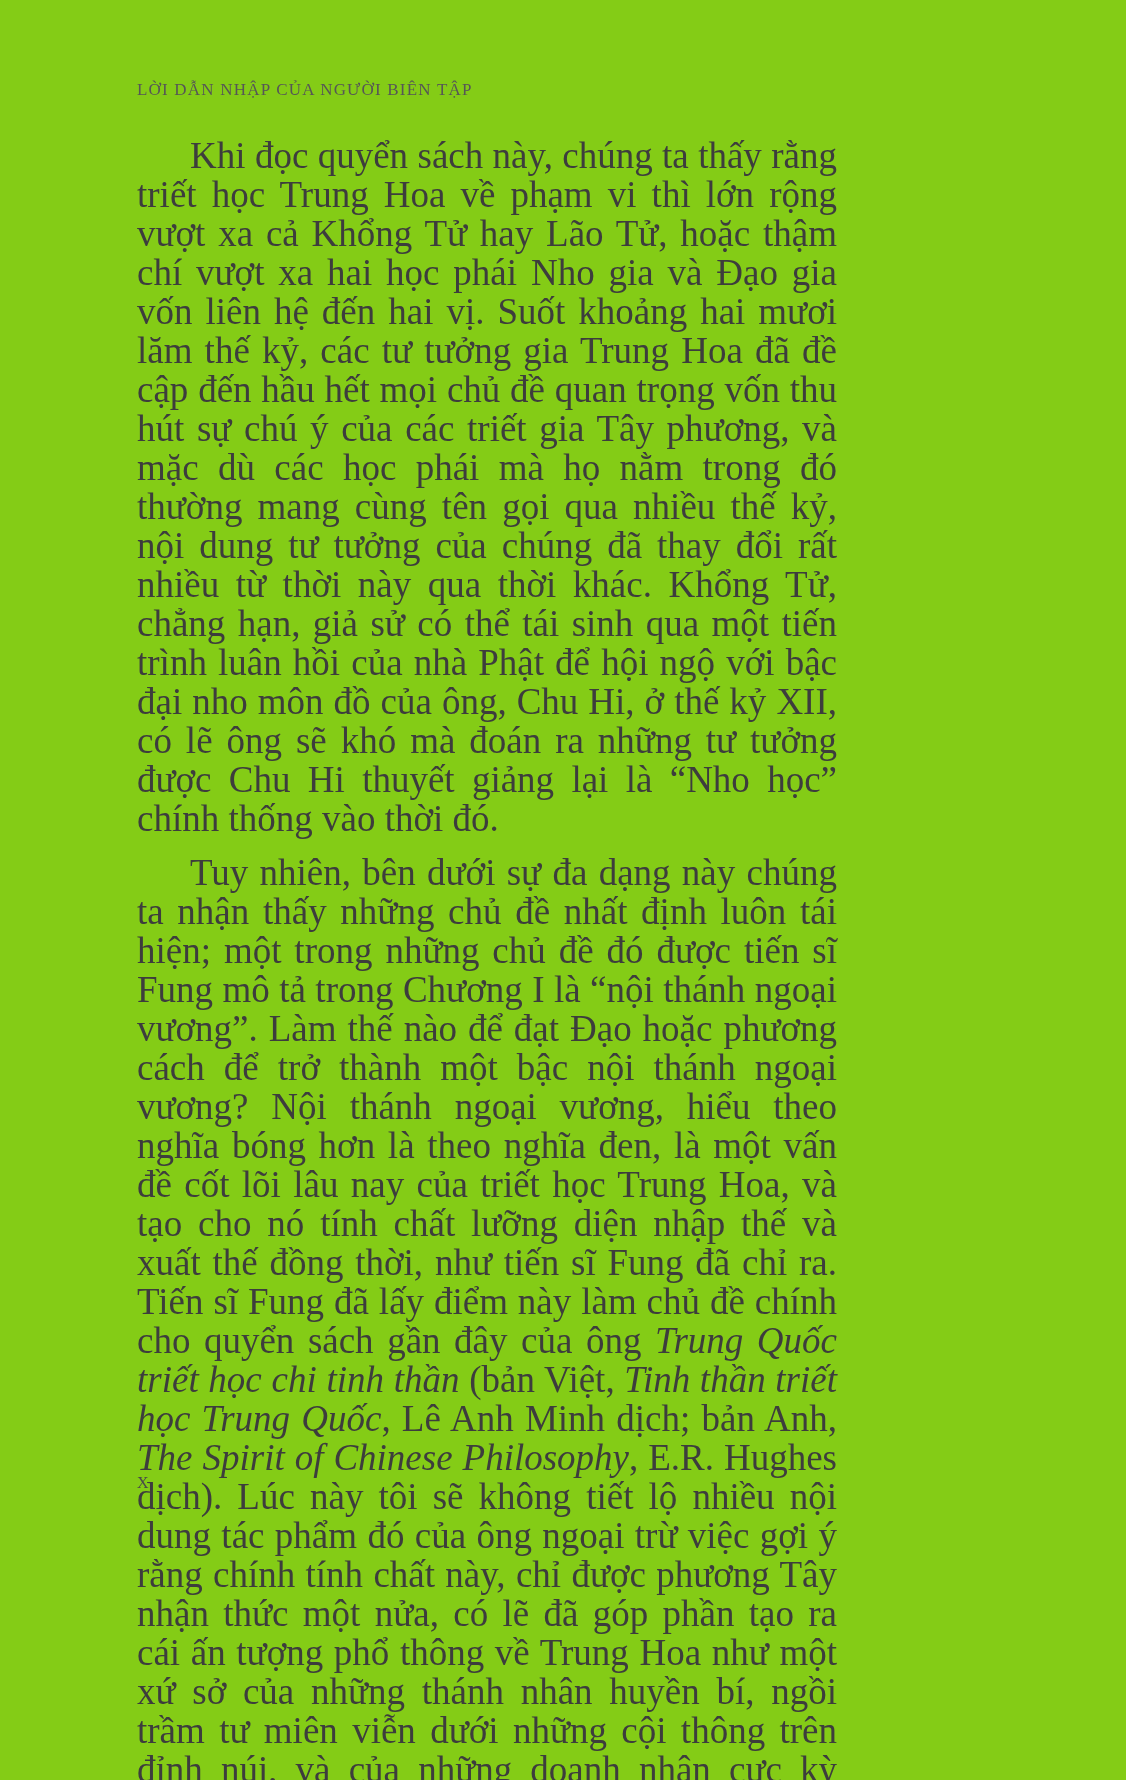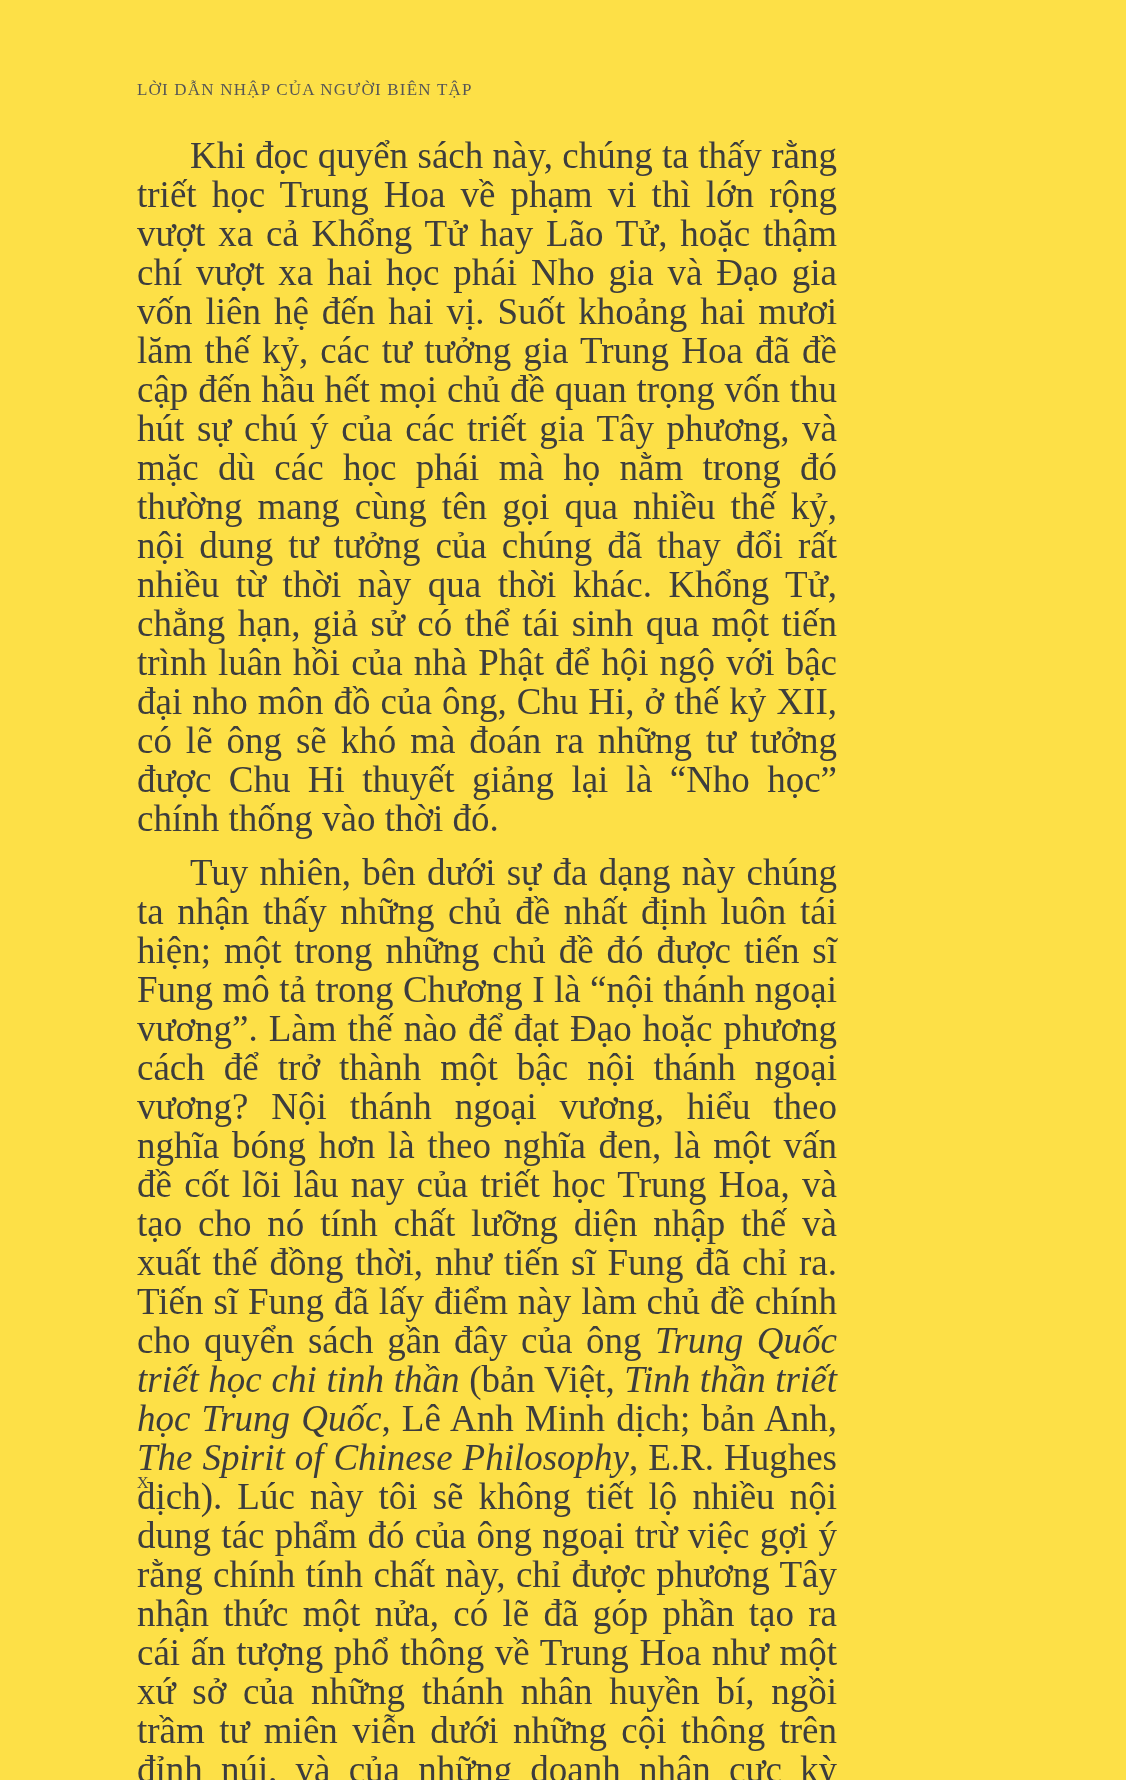--- a/index.html
+++ b/index.html
@@ -4,21 +4,21 @@
 <style>
   html, body {
     margin: 0;
     padding: 0;
     background: #ffffff;
   }
   .book-page {
     position: relative;
     width: 1126px;
     height: 1780px;
-    background: #fde047;
+    background: #84cc16;
     font-family: "Liberation Serif", serif;
     color: #3d3d3d;
     overflow: hidden;
   }
   .running-header {
     position: absolute;
     left: 137px;
     top: 80px;
     font-size: 17px;
     letter-spacing: 1.2px;

